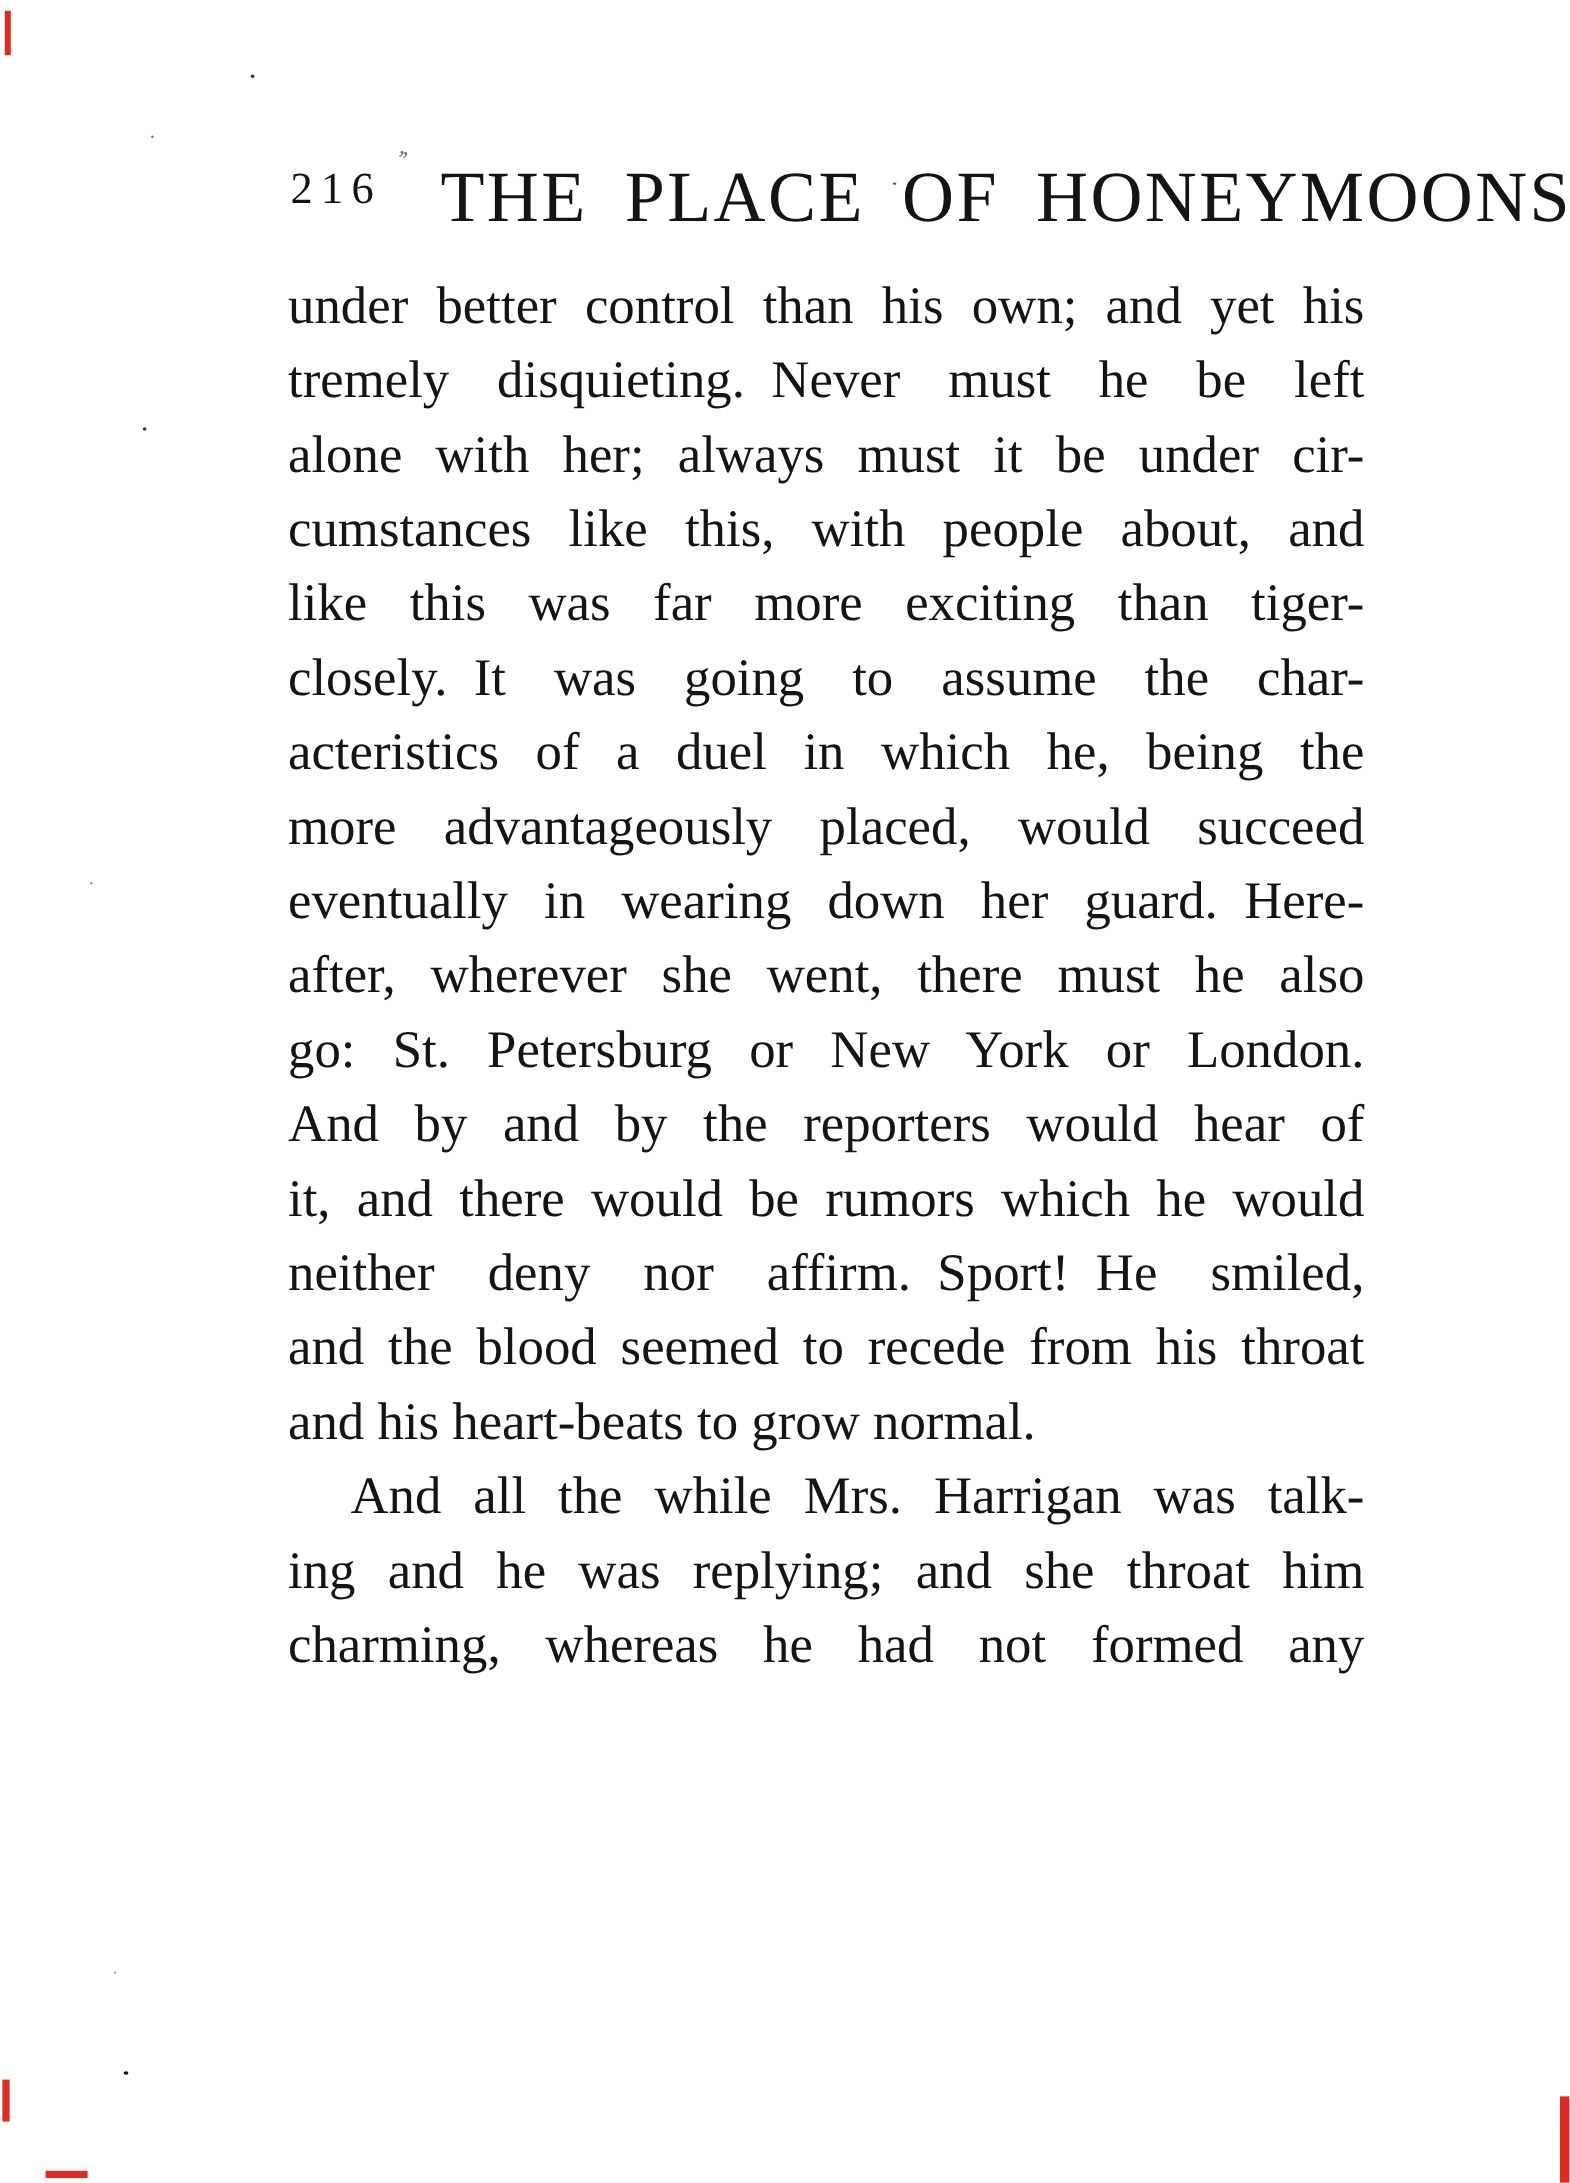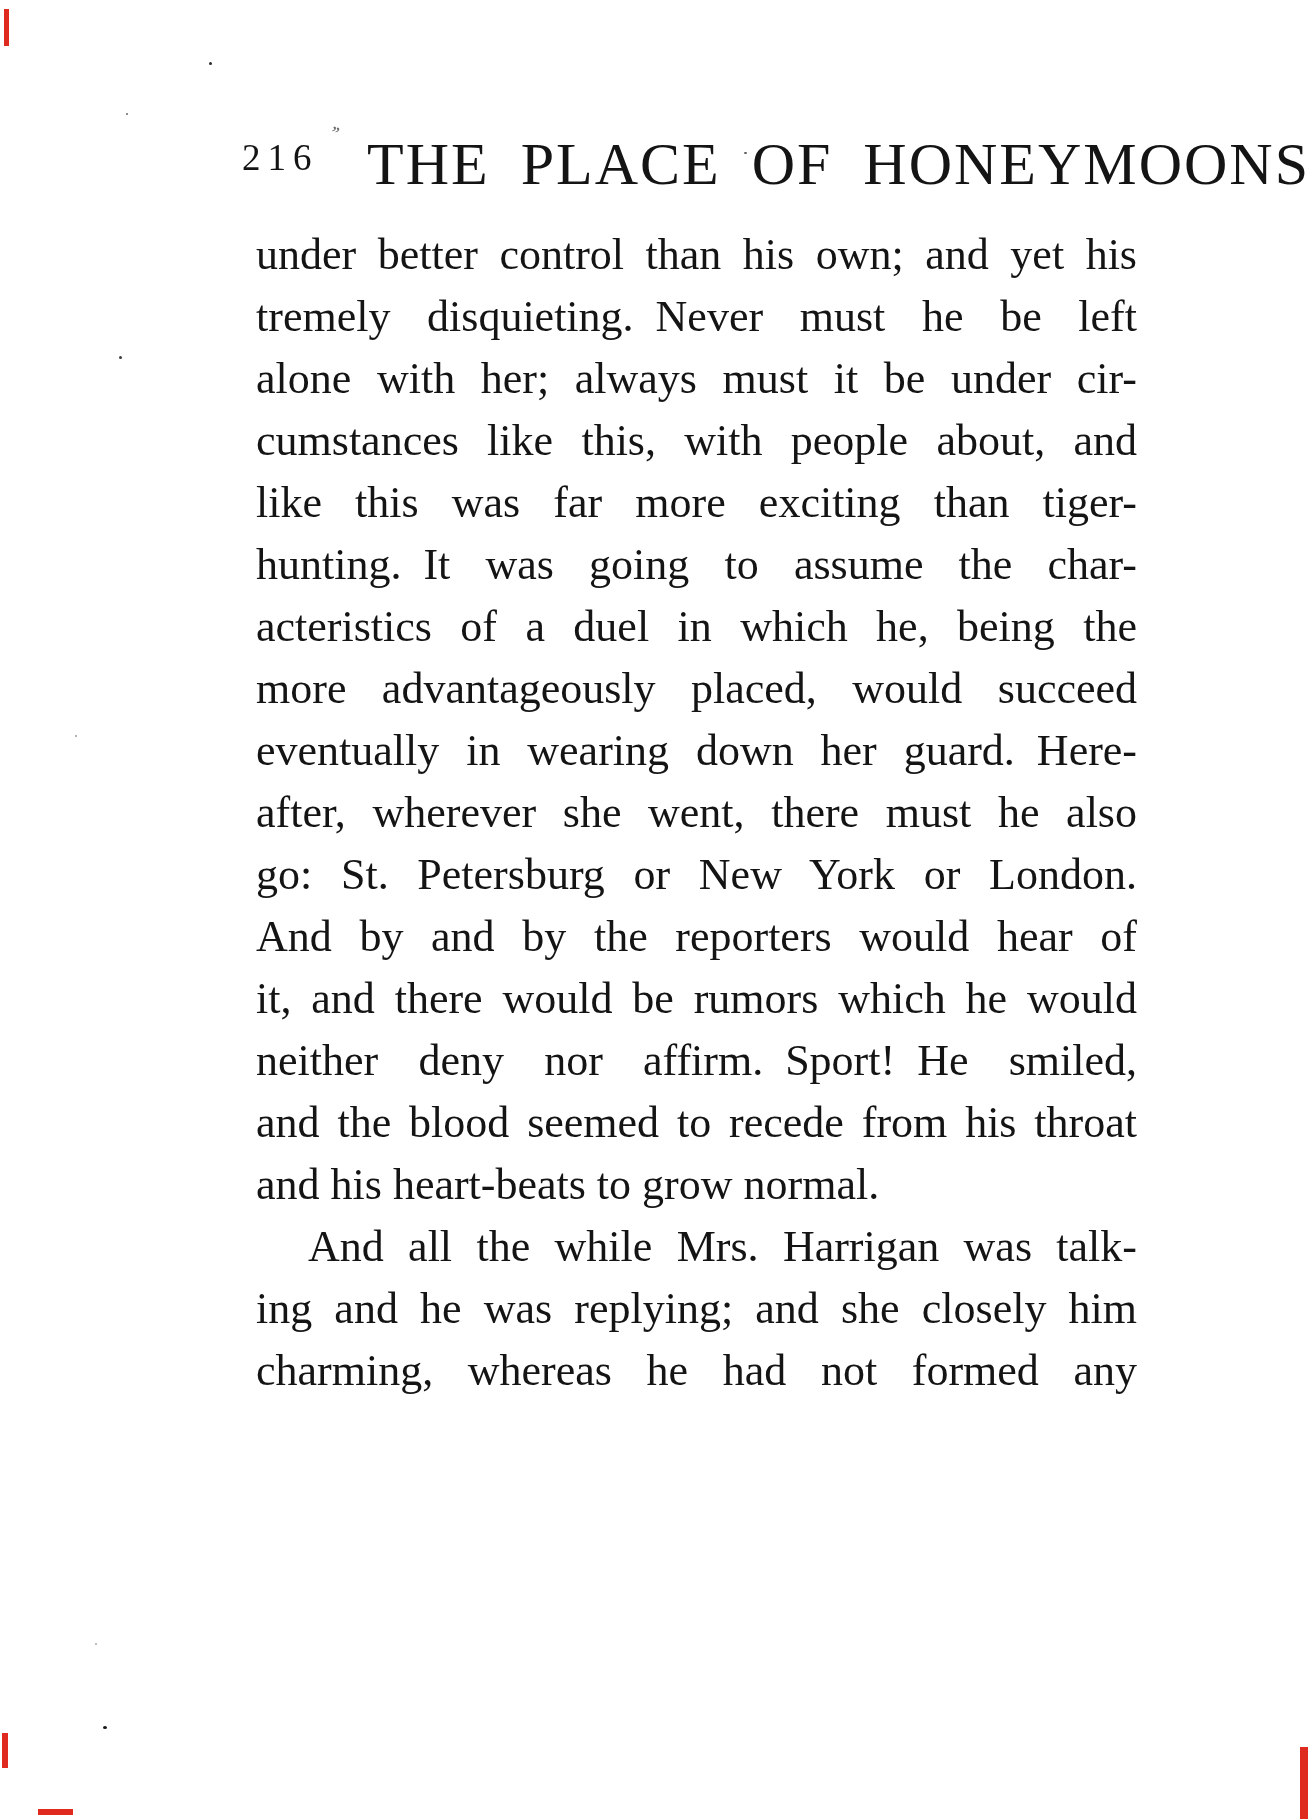--- a/index.html
+++ b/index.html
@@ -22,21 +22,21 @@
     position:absolute;left:127px;top:2px;font-size:60px;letter-spacing:2px;
     word-spacing:14px;white-space:nowrap;
   }
   
   .body-text{
     position:absolute;left:240px;top:224px;width:897px;
     font-size:44px;line-height:62px;
   }
   .line{
     height:62px;text-align:justify;text-align-last:justify;
-    white-space:normal;overflow:visible;margin-left:16px;
+    white-space:normal;overflow:visible;
   }
   .line.para-end{text-align-last:left;}
   .line.indent{text-indent:52px;}
   
   .red-mark{position:absolute;background:#df2a1f;}
   .speck{position:absolute;background:#333;border-radius:50%;}
 </style>
 </head>
 <body>
 
@@ -47,33 +47,33 @@
     <span class="stray-mark">’’</span>
     <span class="header-title">THE PLACE OF HONEYMOONS</span>
   </div>
 
   <div class="body-text">
     <div class="line">under better control than his own; and yet his</div>
     <div class="line">tremely disquieting. Never must he be left</div>
     <div class="line">alone with her; always must it be under cir-</div>
     <div class="line">cumstances like this, with people about, and</div>
     <div class="line">like this was far more exciting than tiger-</div>
-    <div class="line">hunting. It was going to assume the char-</div>
+    <div class="line">closely. It was going to assume the char-</div>
     <div class="line">acteristics of a duel in which he, being the</div>
     <div class="line">more advantageously placed, would succeed</div>
     <div class="line">eventually in wearing down her guard. Here-</div>
     <div class="line">after, wherever she went, there must he also</div>
     <div class="line">go: St. Petersburg or New York or London.</div>
     <div class="line">And by and by the reporters would hear of</div>
     <div class="line">it, and there would be rumors which he would</div>
     <div class="line">neither deny nor affirm. Sport! He smiled,</div>
     <div class="line">and the blood seemed to recede from his throat</div>
     <div class="line para-end">and his heart-beats to grow normal.</div>
     <div class="line indent">And all the while Mrs. Harrigan was talk-</div>
-    <div class="line">ing and he was replying; and she closely him</div>
+    <div class="line">ing and he was replying; and she throat him</div>
     <div class="line">charming, whereas he had not formed any</div>
   </div>
 
   <div class="red-mark" style="left:4px;   top:9px;    width:5px;  height:37px;"></div>
   <div class="red-mark" style="left:2px;   top:1733px; width:6px;  height:35px;"></div>
   <div class="red-mark" style="left:38px;  top:1809px; width:35px; height:6px;"></div>
   <div class="red-mark" style="left:1300px;top:1747px; width:8px;  height:72px;"></div>
 
   <div class="speck" style="left:209px;top:62px;width:3px;height:3px;background:#2a2a2a;"></div>
   <div class="speck" style="left:126px;top:113px;width:2px;height:2px;background:#666;"></div>

